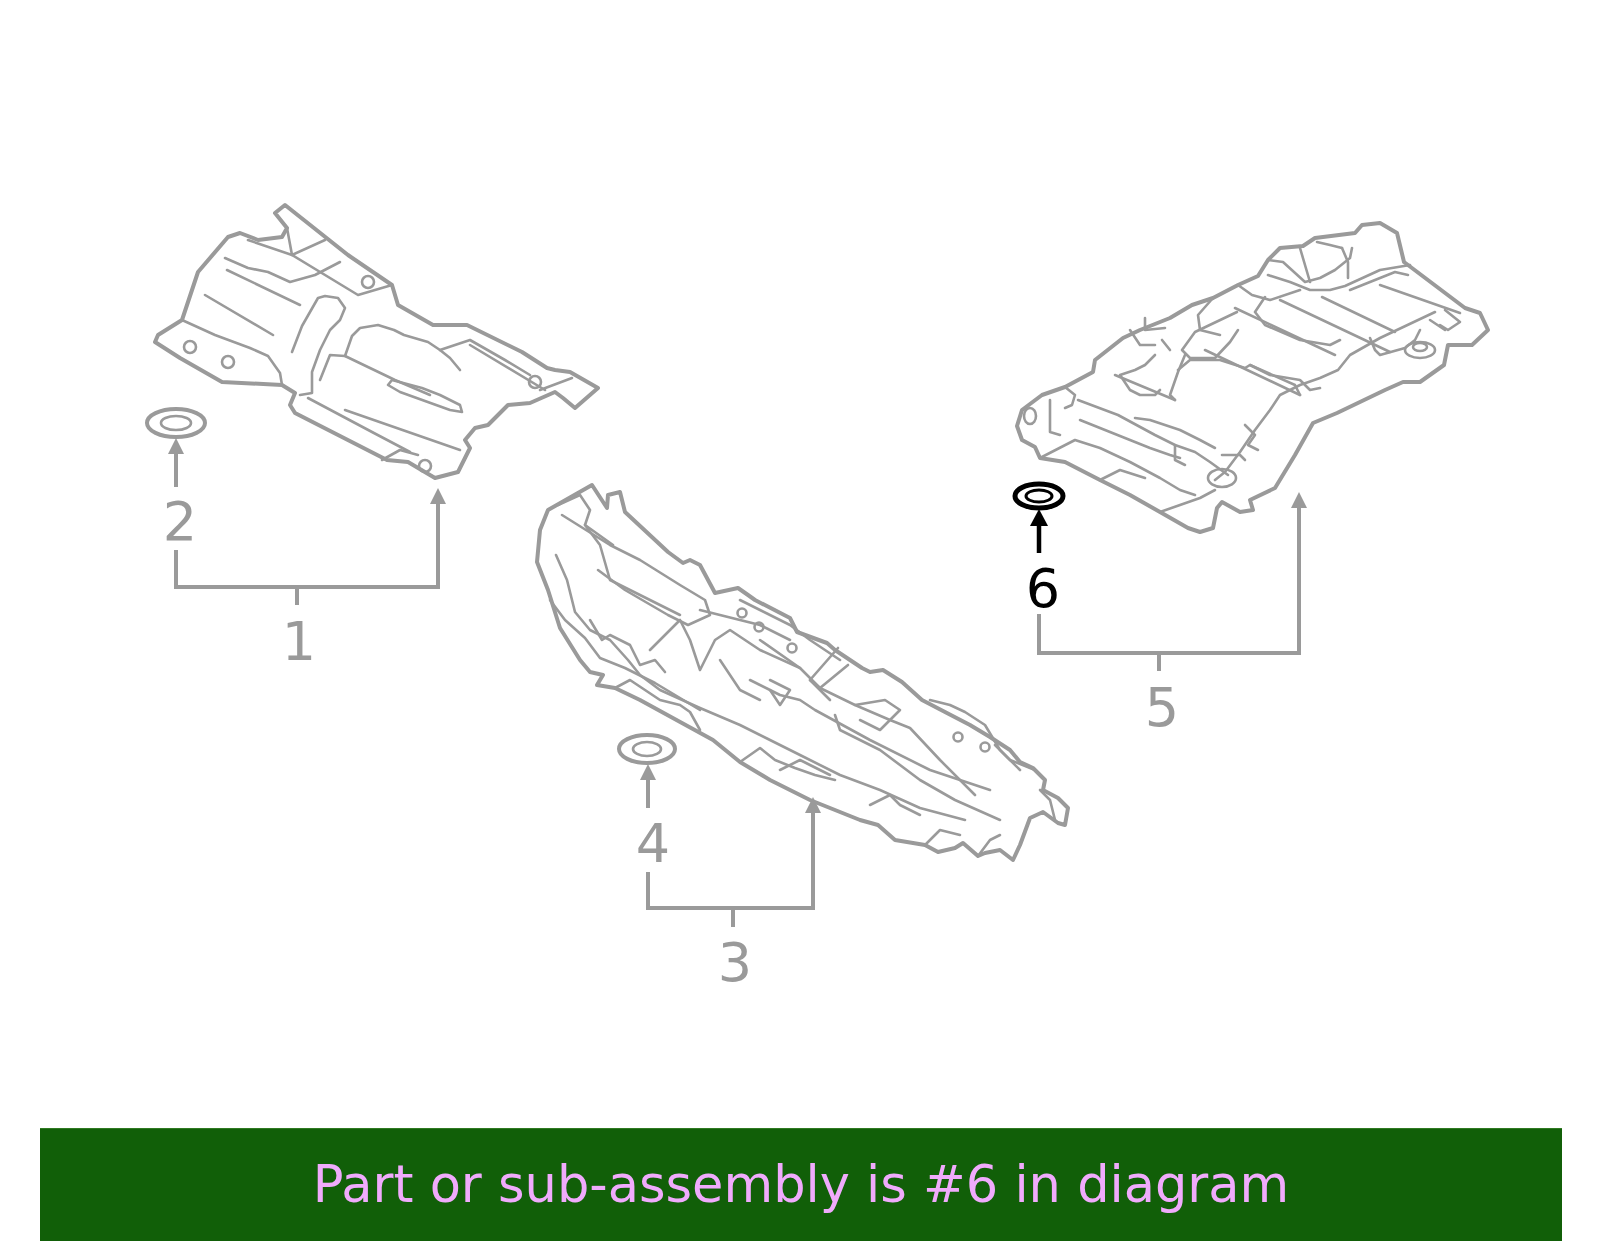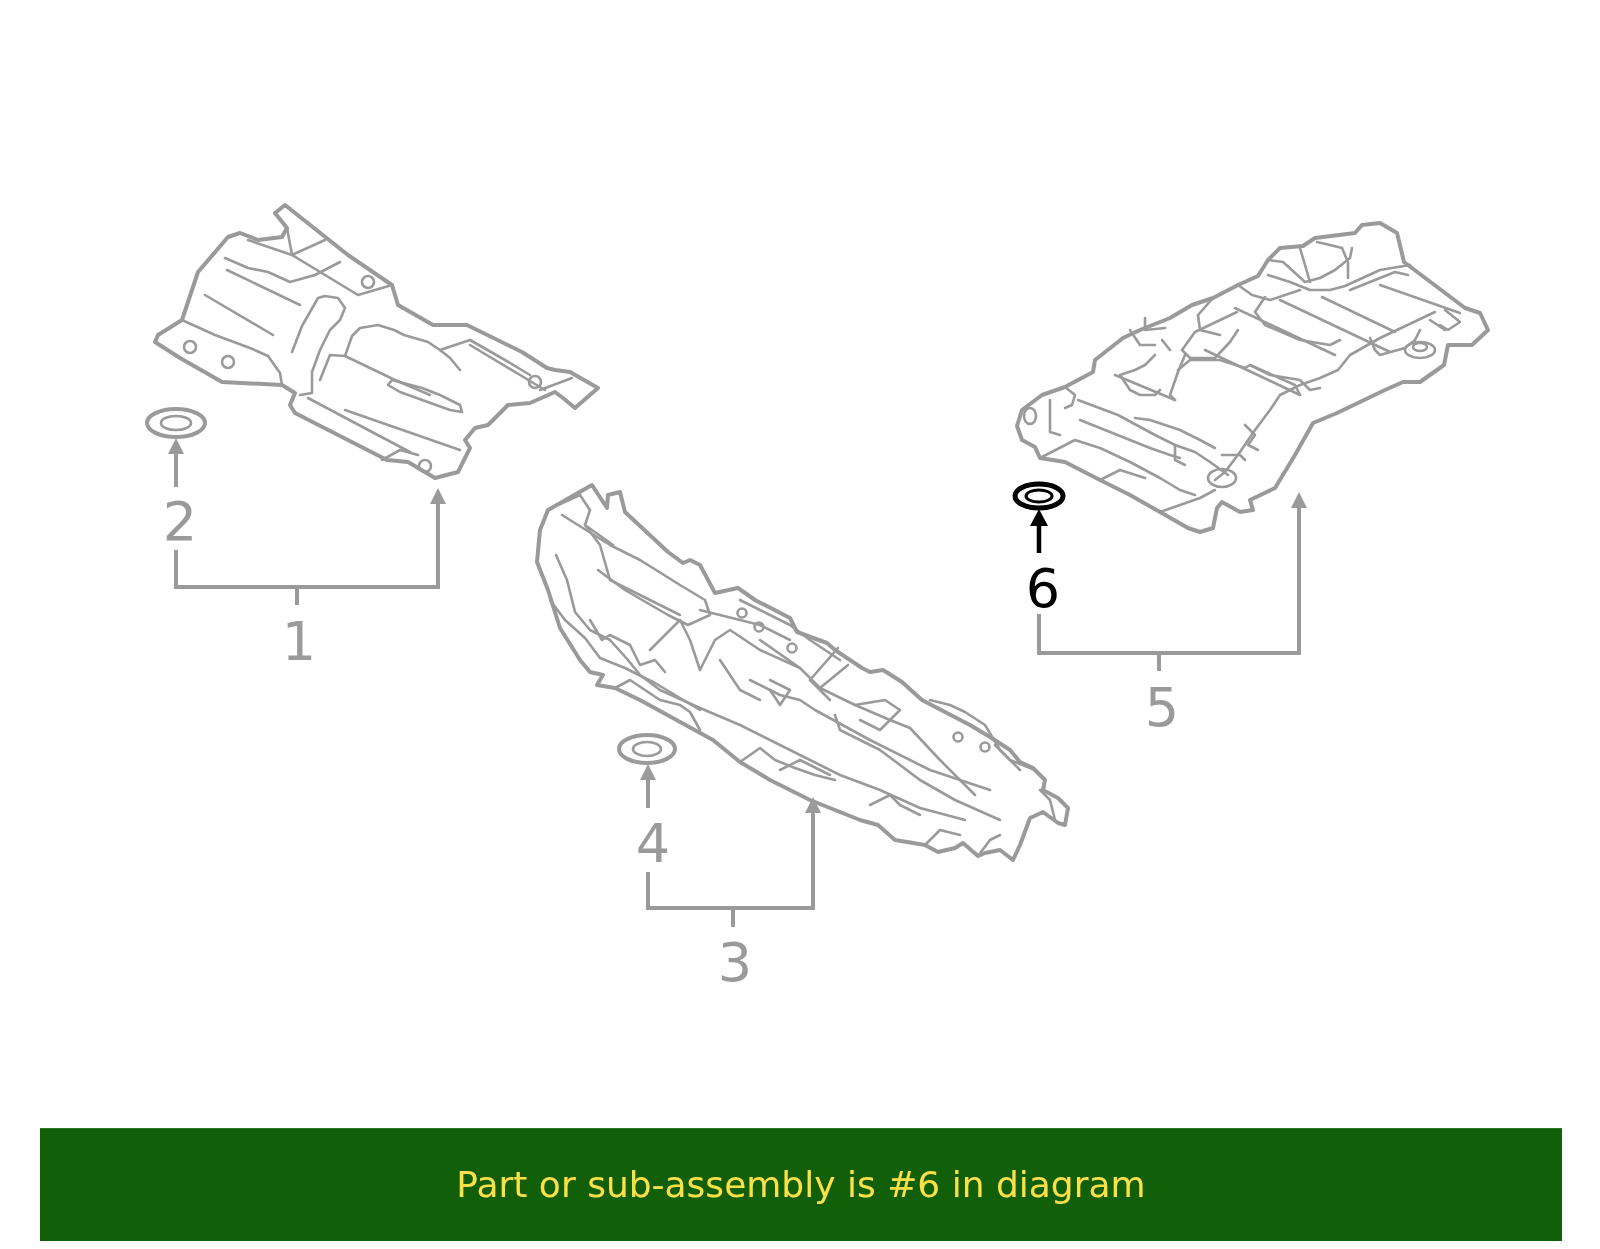--- a/index.html
+++ b/index.html
@@ -12,21 +12,21 @@
   .arrow { fill: #9a9a9a; }
   .arrow-hl { fill: #000000; }
   .washer { fill: none; stroke: #9a9a9a; stroke-width: 4; }
   .washer-hl { fill: none; stroke: #000000; stroke-width: 5; }
   .callout { font-family: "DejaVu Sans", sans-serif; font-size: 54px; fill: #9a9a9a; text-anchor: middle; }
   .callout-hl { font-family: "DejaVu Sans", sans-serif; font-size: 54px; fill: #000000; text-anchor: middle; }
   #banner {
     position: absolute; left: 40px; top: 1128px; width: 1522px; height: 112px;
     background: #115f08; border-top: 1px solid #2f7a22;
     display: flex; flex-direction: column; align-items: center; justify-content: center;
-    color: #fde047; font-family: "DejaVu Sans", sans-serif; font-size: 36px; line-height: 50px;
+    color: #f0abfc; font-family: "DejaVu Sans", sans-serif; font-size: 51px; line-height: 50px;
   }
   #banner span { display: block; white-space: nowrap; }
 </style>
 </head>
 <body>
 
 <svg id="diagram" viewBox="0 0 1600 1100" xmlns="http://www.w3.org/2000/svg">
 
   <g>
     <path class="part" d="M285,205 L275,213 L287,228 L282,237 L258,240 L240,233 L228,237 L198,272 L182,320 L158,335 L155,342 L180,358 L222,382 L282,385 L295,393 L290,405 L295,413 L387,460 L408,462 L435,478 L458,472 L470,448 L465,440 L475,428 L488,425 L508,405 L530,403 L555,392 L563,398 L575,408 L598,388 L570,372 L555,370 L547,368 L522,352 L467,325 L433,325 L398,305 L392,285 L348,255 Z"></path>

